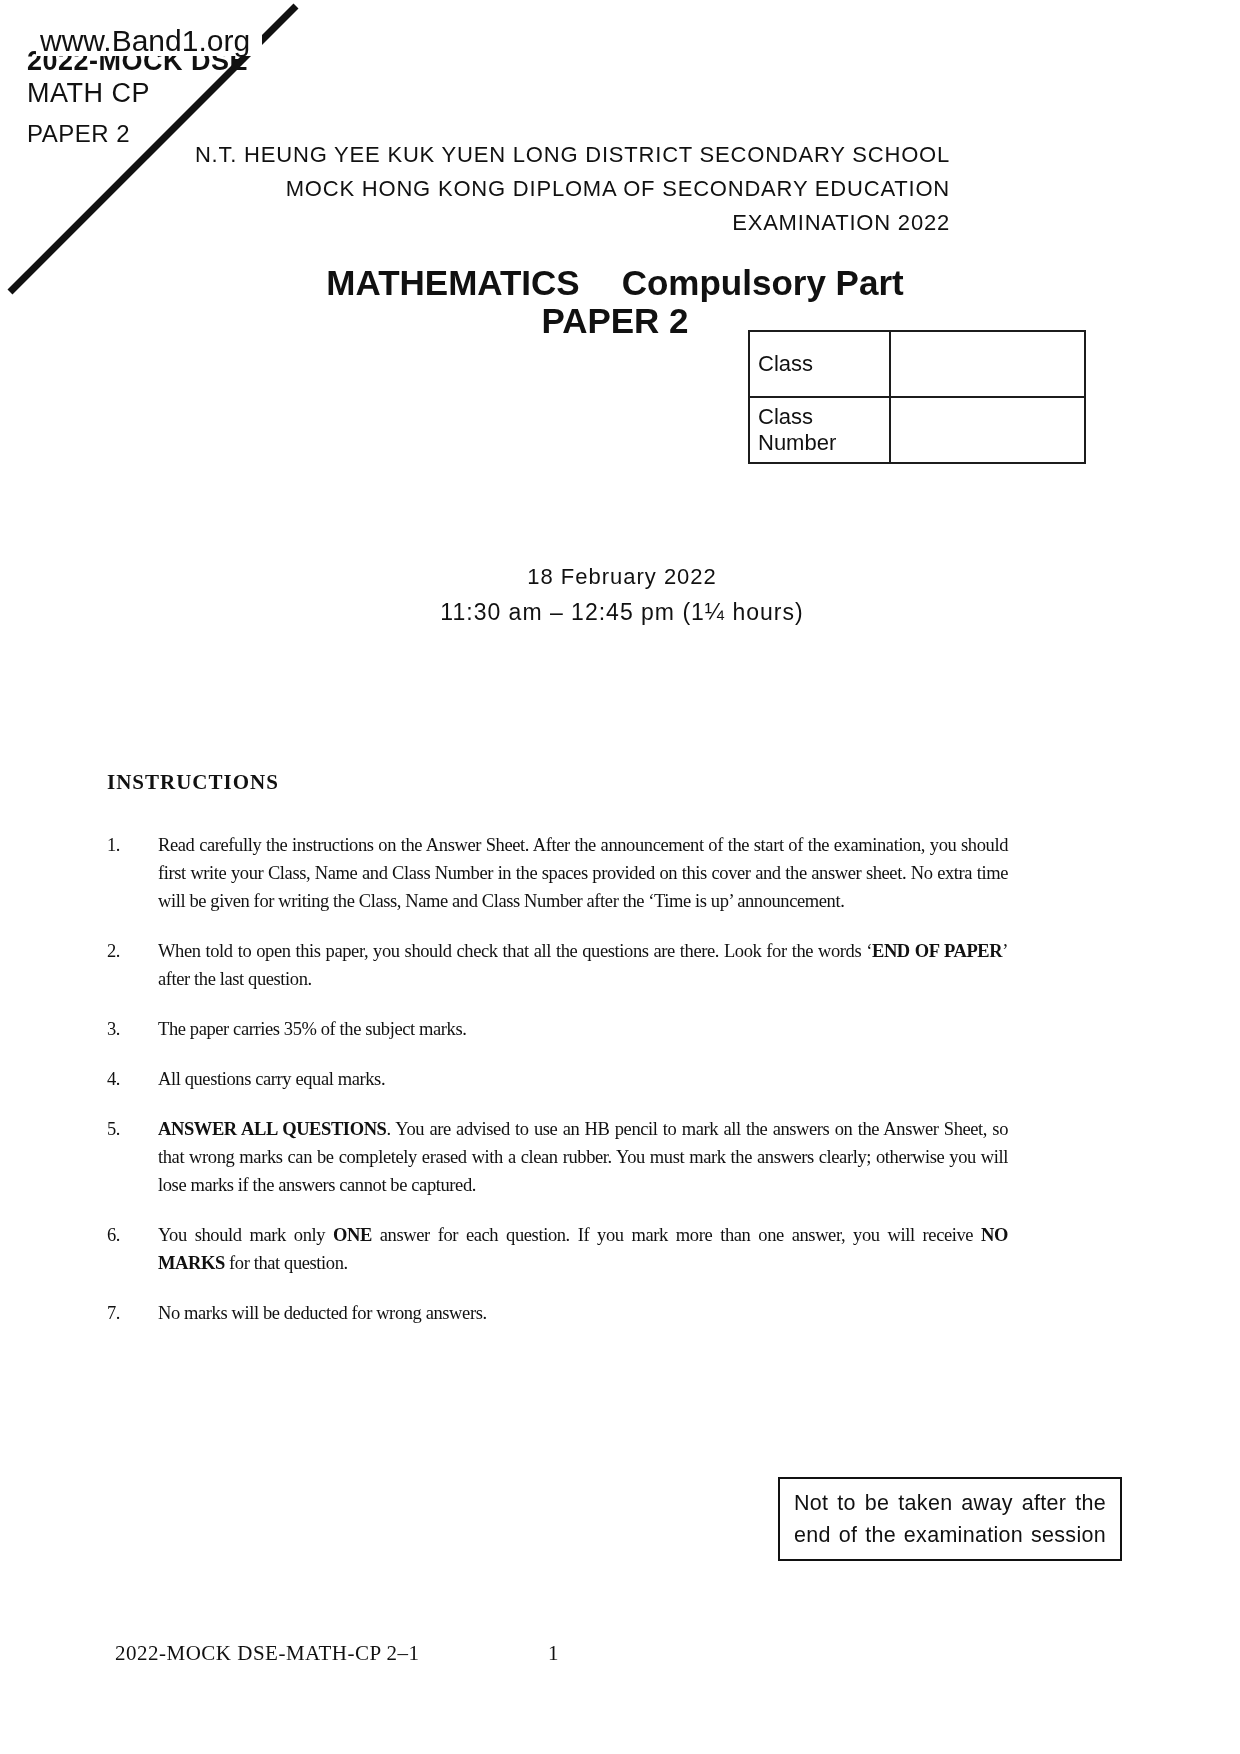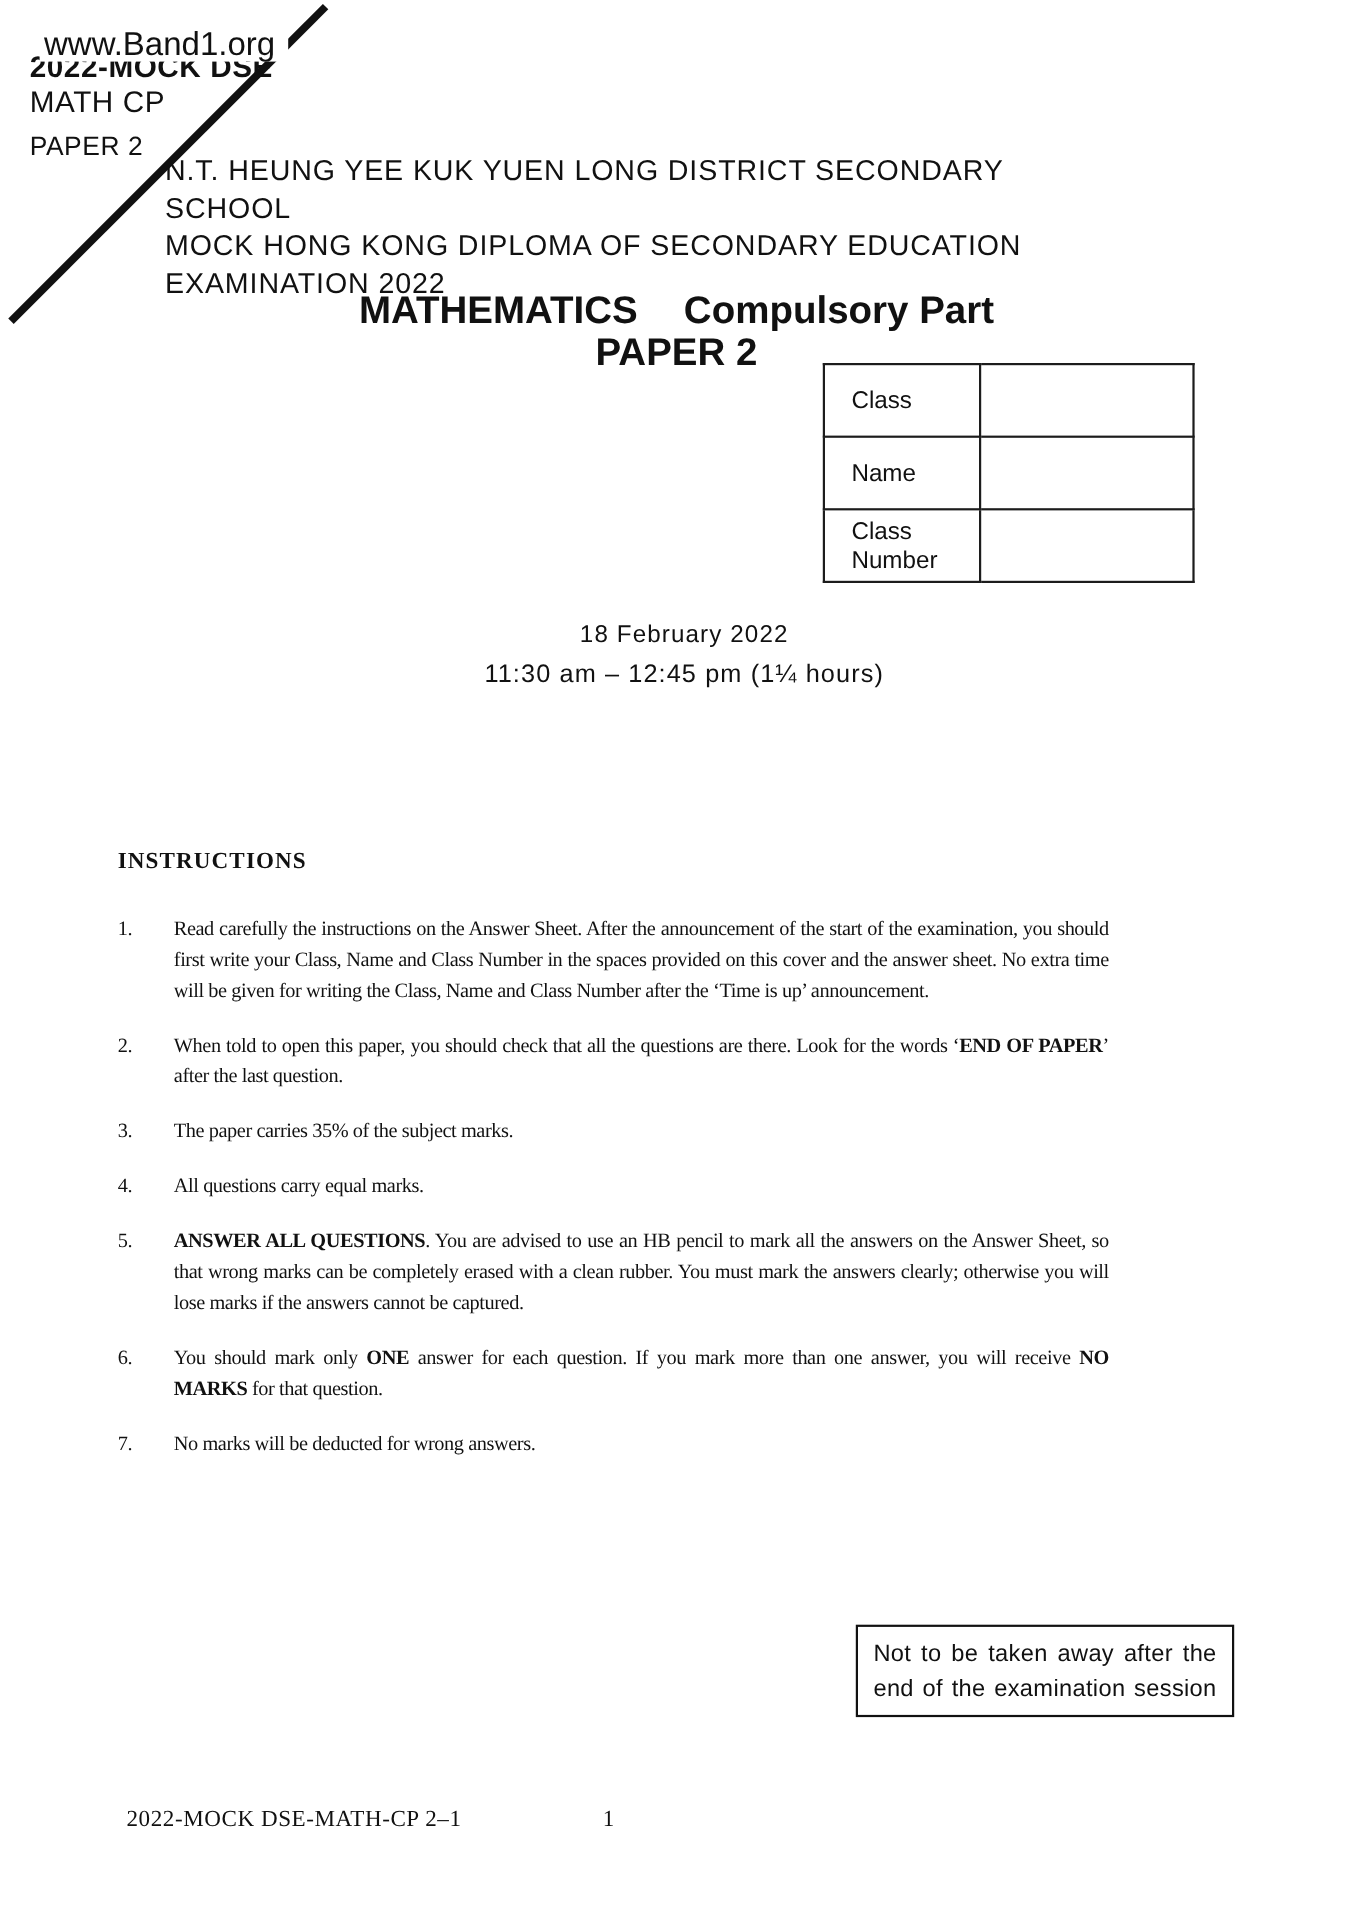--- a/index.html
+++ b/index.html
@@ -15,37 +15,37 @@
   .corner-mock   { top:46px;  font-size:27px; font-weight:bold; letter-spacing:0.5px; }
   .corner-subj   { top:78px;  font-size:27px; font-weight:normal; letter-spacing:0.5px; }
   .corner-paper  { top:120px; font-size:24px; letter-spacing:0.5px; }
   .watermark {
     position:absolute; top:21px; left:36px; z-index:3;
     background:#fff; padding:4px 12px 0 4px;
     font-family:"Liberation Sans", sans-serif; font-size:30px; line-height:31px;
   }
   
   .school-header {
-    position:absolute; top:138px; left:150px; width:800px; text-align:left;
-    font-family:"Liberation Sans", sans-serif; font-size:26px; line-height:34px; letter-spacing:0.8px;
+    position:absolute; top:138px; left:150px; width:800px; text-align:right;
+    font-family:"Liberation Sans", sans-serif; font-size:22px; line-height:34px; letter-spacing:0.8px;
   }
   
   .title-block {
     position:absolute; top:264px; left:220px; width:790px; text-align:center;
     font-family:"Liberation Sans", sans-serif; font-weight:bold; font-size:35px; line-height:38px;
   }
   .title-part { margin-left:42px; }
   
   .info-table {
     position:absolute; top:330px; left:748px;
     border-collapse:collapse; width:338px;
     font-family:"Liberation Sans", sans-serif; font-size:22px;
   }
   .info-table td { border:2px solid #1c1c1c; height:66px; vertical-align:middle; }
-  .info-table td.lbl { width:146px; padding:2px 6px 2px 24px; line-height:26px;margin-left:46px; }
+  .info-table td.lbl { width:146px; padding:2px 6px 2px 8px; line-height:26px;margin-left:46px; }
   .info-table td.val { width:217px; }
   
   .session-date, .session-time {
     position:absolute; left:222px; width:800px; text-align:center;
     font-family:"Liberation Sans", sans-serif; letter-spacing:1px;
   }
   .session-date { top:564px; font-size:22px; }
   .session-time { top:599px; font-size:23px; }
   
   .instructions { position:absolute; top:770px; left:107px; width:901px; }
@@ -90,24 +90,20 @@
   </div>
 
   <table class="info-table">
     <tbody>
 
         <tr>
           <td class="lbl">Class</td>
           <td class="val"></td>
         </tr>
 
-        <tr>
-          <td class="lbl">Name</td>
-          <td class="val"></td>
-        </tr>
 
         <tr>
           <td class="lbl">Class Number</td>
           <td class="val"></td>
         </tr>
       </tbody>
   </table>
 
   <div class="session-date">18 February 2022</div>
   <div class="session-time">11:30 am – 12:45 pm (1¼ hours)</div>

